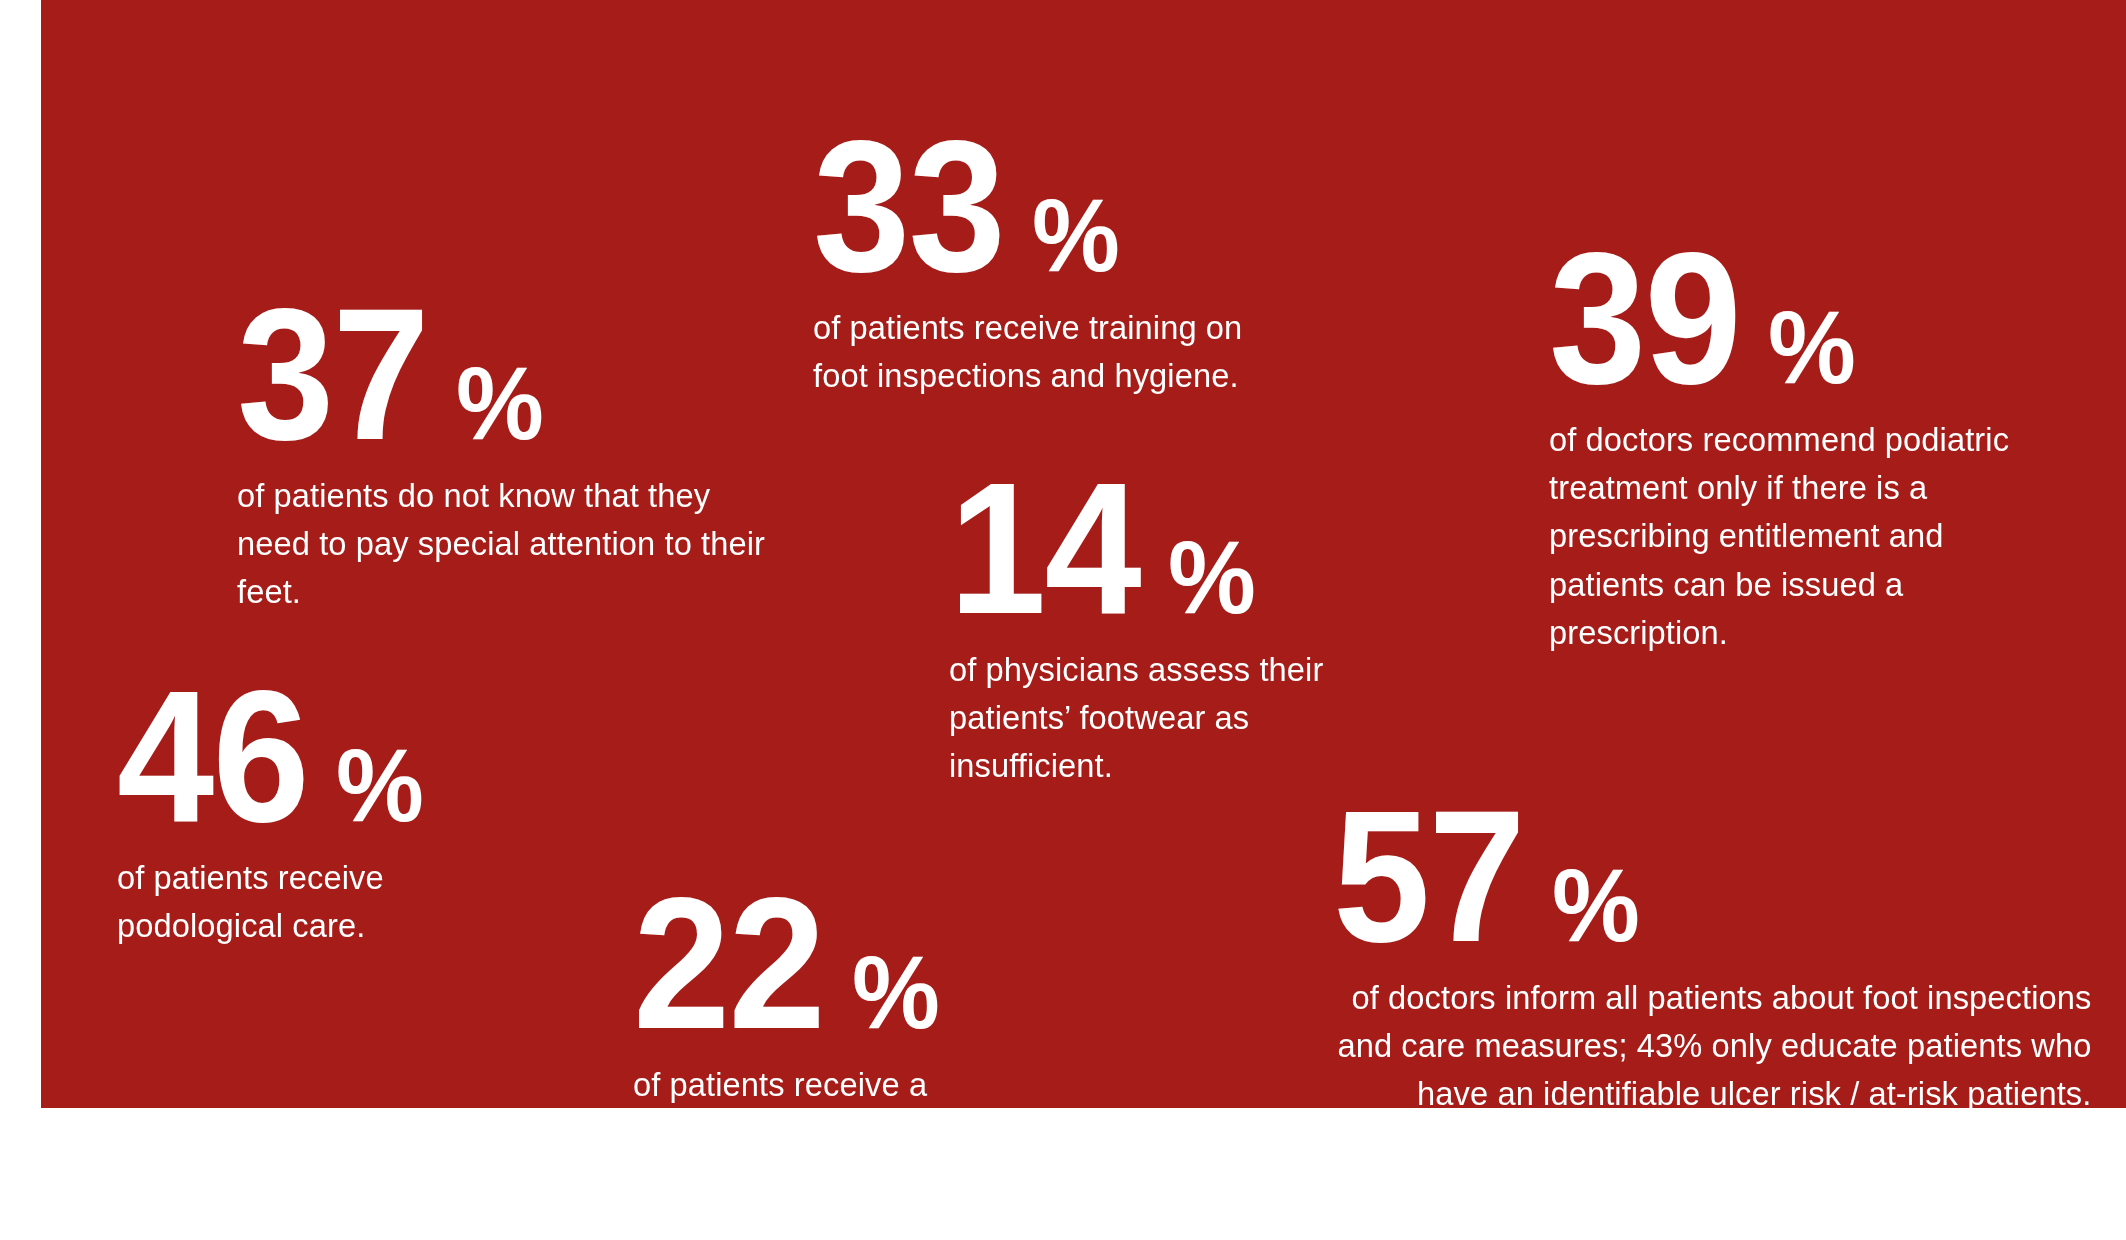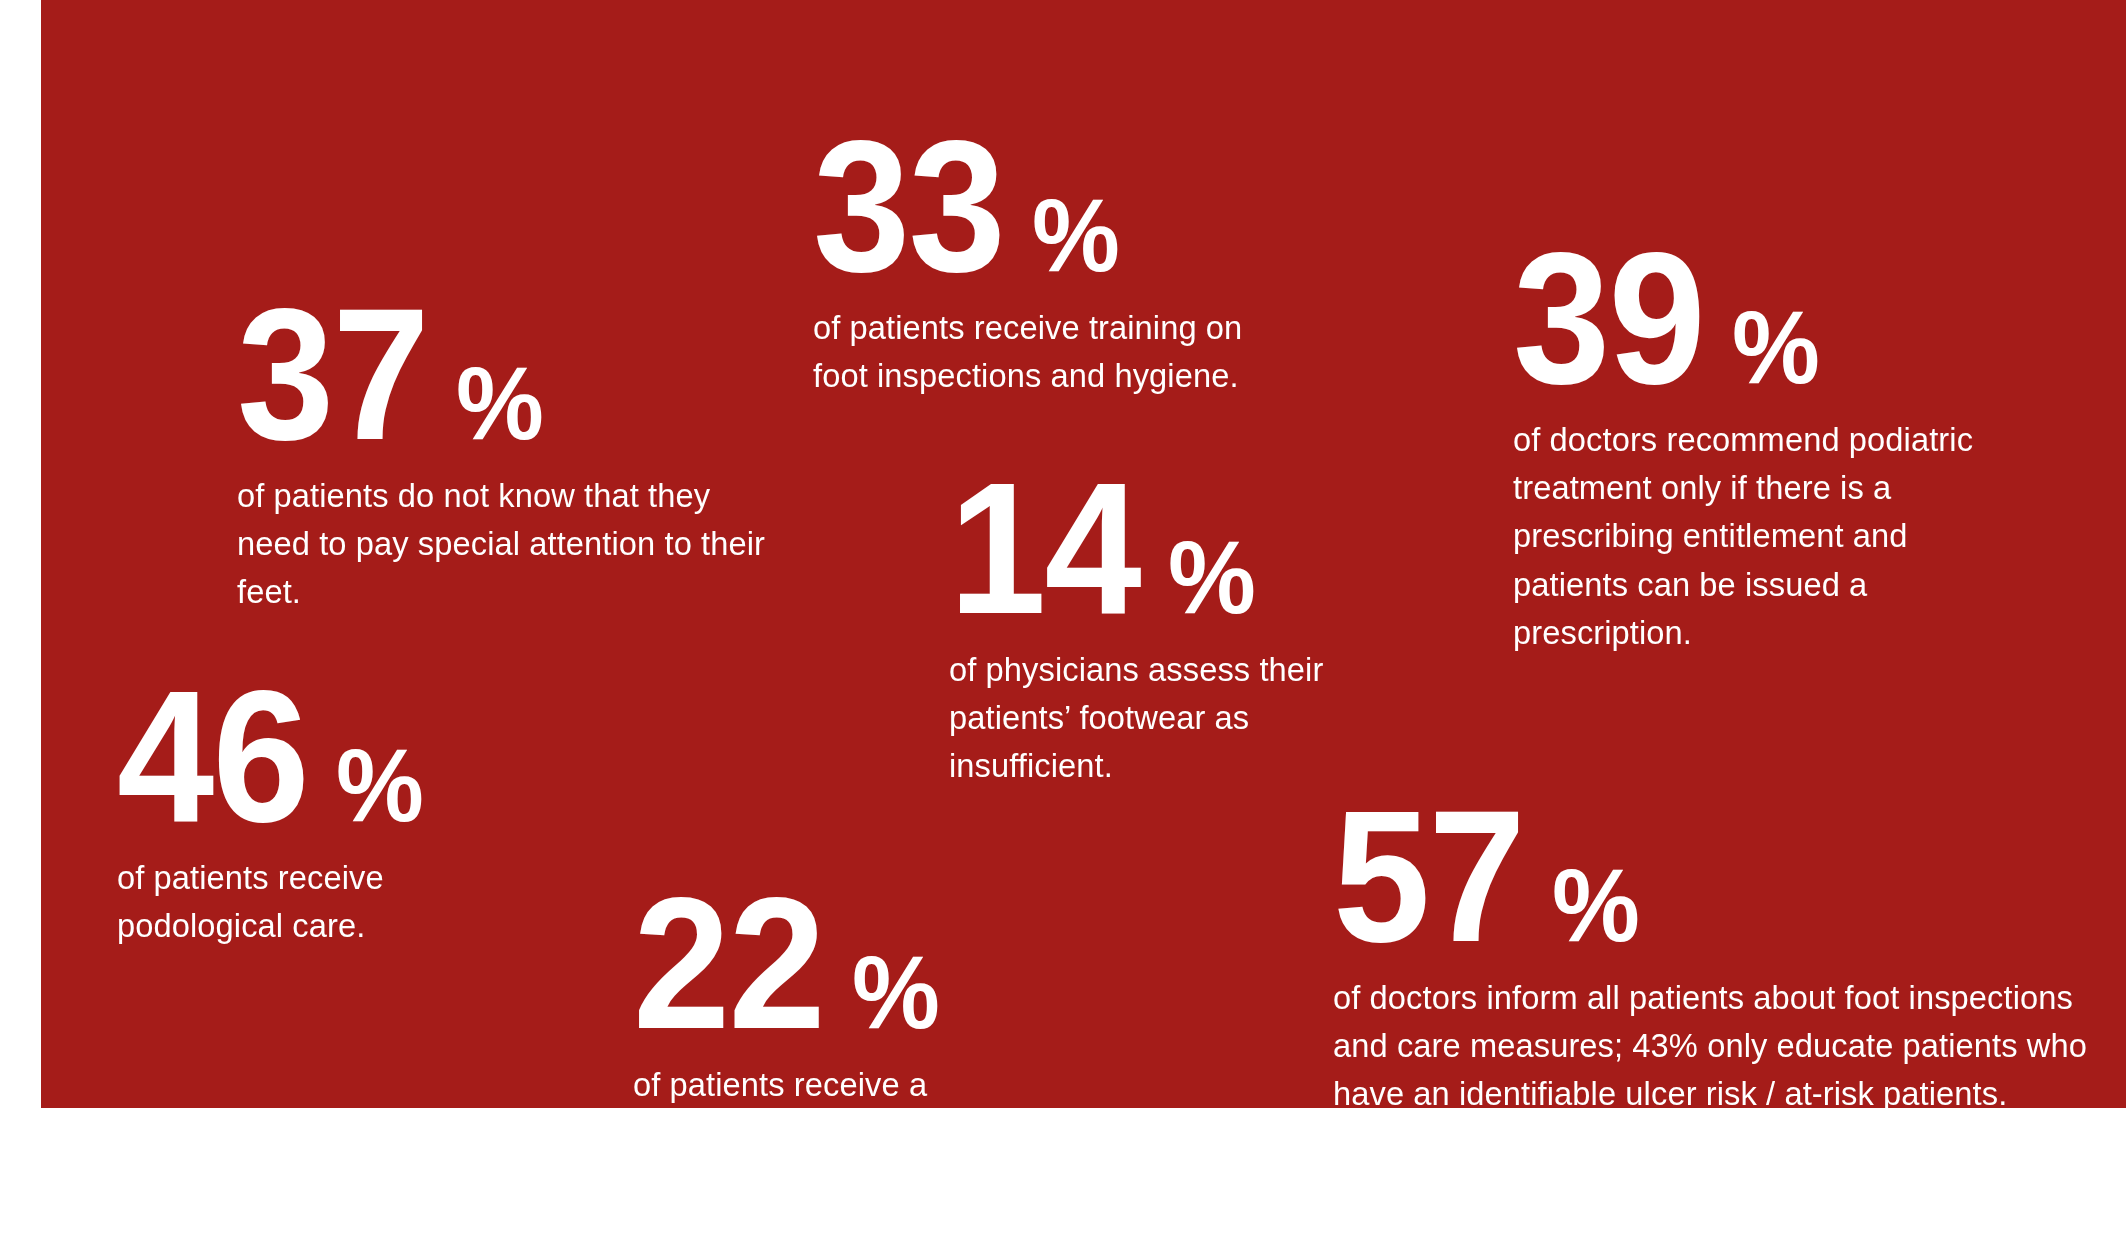--- a/index.html
+++ b/index.html
@@ -67,33 +67,33 @@
   }
 
   
 
   .block-37 { left: 196px;  top: 288px; }
   .block-37 .stat-caption { width: 560px; }
 
   .block-33 { left: 772px;  top: 120px; }
   .block-33 .stat-caption { width: 460px; }
 
-  .block-39 { left: 1472px; top: 232px; }
+  .block-39 { left: 1508px; top: 232px; }
   .block-39 .stat-caption { width: 540px; }
 
   .block-14 { left: 908px;  top: 462px; }
   .block-14 .stat-caption { width: 470px; }
 
   .block-46 { left: 76px;   top: 670px; }
   .block-46 .stat-caption { width: 380px; }
 
   .block-22 { left: 592px;  top: 877px; }
   .block-22 .stat-caption { width: 380px; }
 
-  .block-57 { left: 1292px; top: 790px; }
+  .block-57 { left: 1292px; top: 790px; text-align: right; }
   .block-57 .stat-caption { width: 790px; }
 </style>
 </head>
 <body>
 
 <div id="poster" style="background: rgb(165, 28, 25); color: rgb(255, 255, 255);">
 
   <div class="stat-block block-37">
     <div class="stat-figure">
       <span class="stat-value">37</span>

